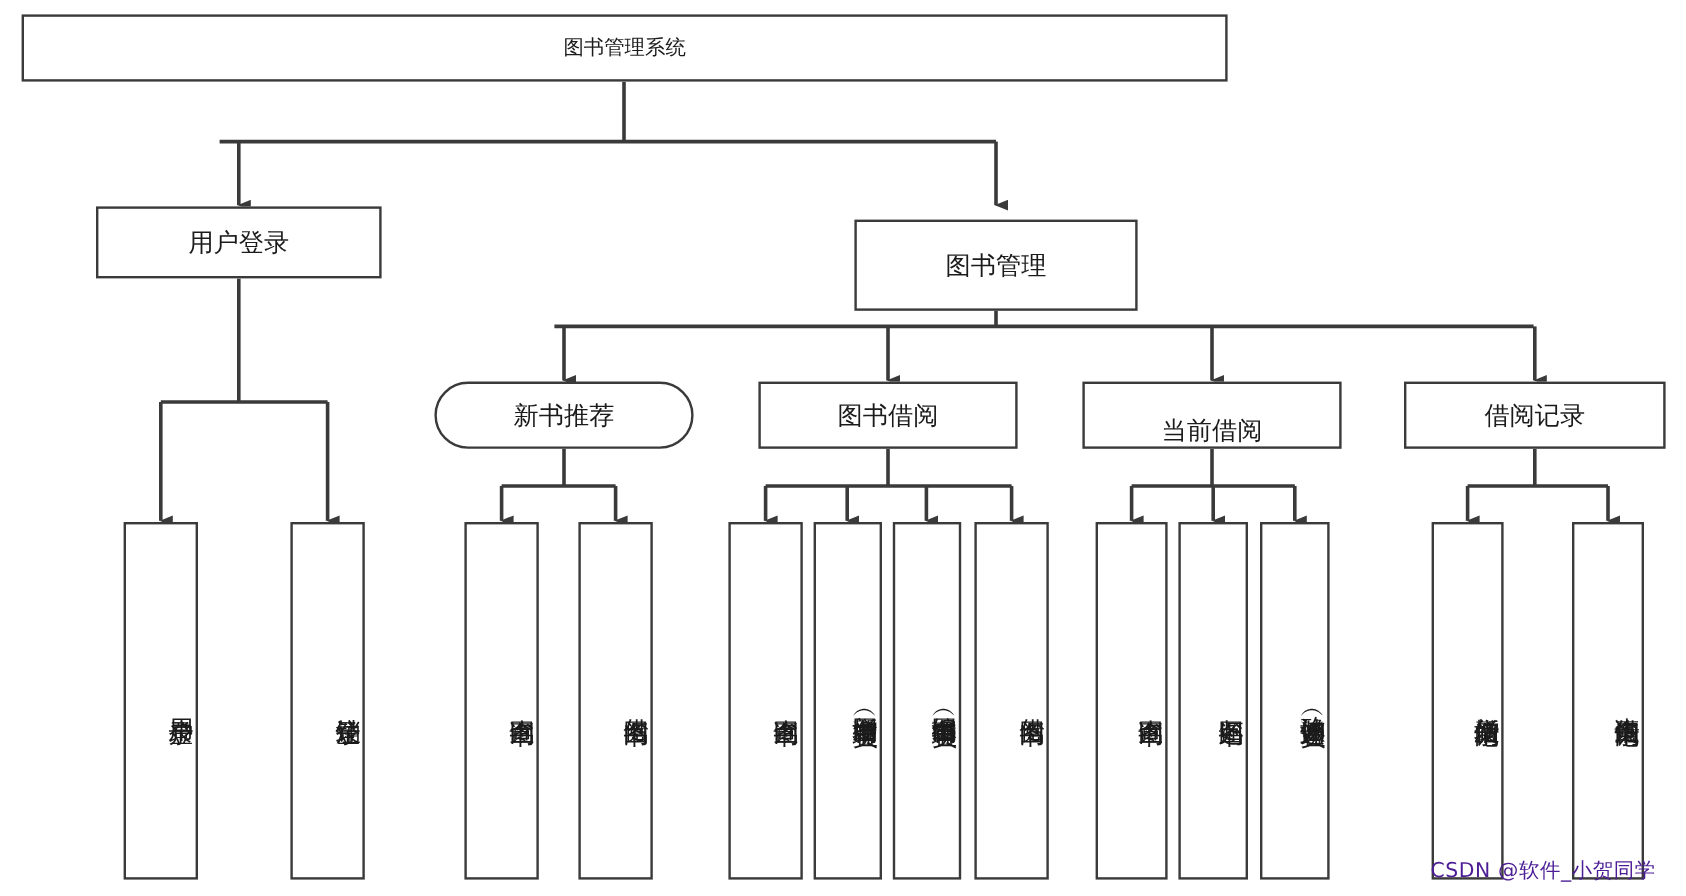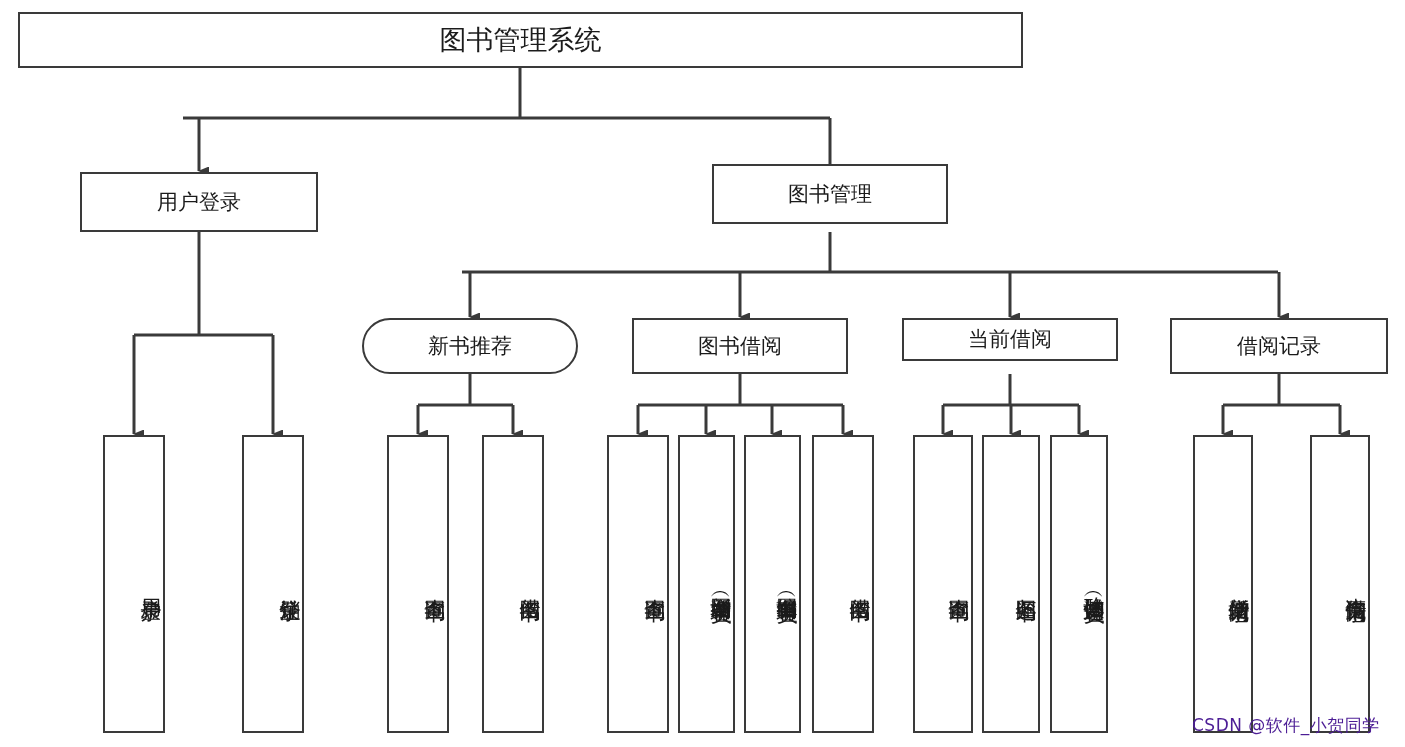--- a/index.html
+++ b/index.html
@@ -34,21 +34,21 @@
     align-items: center;
     justify-content: center;
     text-align: center;
     color: #1b1b1b;
     line-height: 1.18;
   }
   .node.h {
     font-size: 21px;
   }
   .node.root {
-    font-size: 27px;
+    font-size: 17px;
   }
   .node.v {
     font-size: 21px;
     writing-mode: vertical-rl;
     text-orientation: upright;
     padding: 8px 0;
     align-items: flex-start;
     justify-content: center;
   }
   .node.v .vlabel {
@@ -114,30 +114,30 @@
       </g>
   </svg>
 
   <div id="nodes-layer">
       <div class="node root" style="left: 18px; top: 12px; width: 1005px; height: 56px;">
         <span>图书管理系统</span>
       </div>
       <div class="node h" style="left: 80px; top: 172px; width: 238px; height: 60px;">
         <span>用户登录</span>
       </div>
-      <div class="node h" style="left: 712px; top: 164px; width: 236px; height: 60px;">
+      <div class="node h" style="left: 712px; top: 183px; width: 236px; height: 76px;">
         <span>图书管理</span>
       </div>
       <div class="node h" style="left: 362px; top: 318px; width: 216px; height: 56px; border-radius: 28px;">
         <span>新书推荐</span>
       </div>
       <div class="node h" style="left: 632px; top: 318px; width: 216px; height: 56px;">
         <span>图书借阅</span>
       </div>
-      <div class="node h" style="left: 902px; top: 318px; width: 216px; height: 43px;">
+      <div class="node h" style="left: 902px; top: 318px; width: 216px; height: 56px; align-items: flex-end;">
         <span>当前借阅</span>
       </div>
       <div class="node h" style="left: 1170px; top: 318px; width: 218px; height: 56px; text-align: right;">
         <span>借阅记录</span>
       </div>
       <div class="node v" style="left: 103px; top: 435px; width: 62px; height: 298px;">
         <span class="vlabel">用户登录</span>
       </div>
       <div class="node v" style="left: 242px; top: 435px; width: 62px; height: 298px;">
         <span class="vlabel">注销登录</span>

